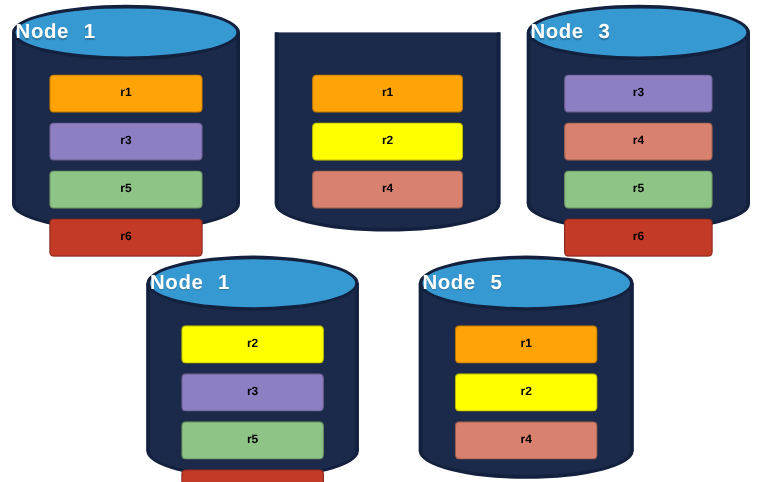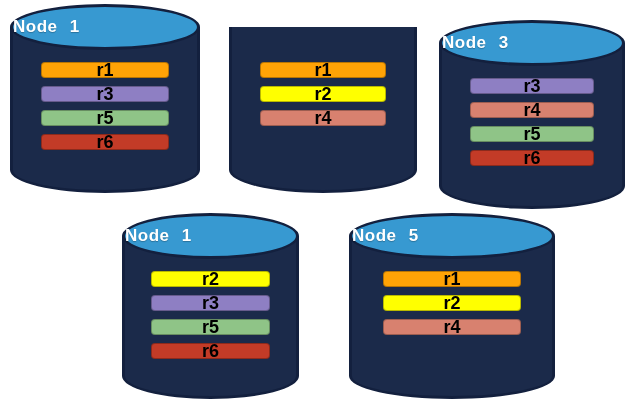--- a/index.html
+++ b/index.html
@@ -9,23 +9,23 @@
     height: 402px;
     background: #ffffff;
     overflow: hidden;
     font-family: "Liberation Sans", sans-serif;
   }
 
   
   .cyl { position: absolute; }
   .node-1 { left: 10px;  top: 4px;   width: 190px; height: 189px; }
   .node-2 { left: 229px; top: 4px;   width: 188px; height: 189px; }
-  .node-3 { left: 439px; top: 20px;   width: 186px; height: 189px; }
+  .node-3 { left: 439px; top: 4px;   width: 186px; height: 189px; }
   .node-4 { left: 122px; top: 213px; width: 177px; height: 186px; }
-  .node-5 { left: 349px; top: 213px; width: 179px; height: 186px; padding-left: 27px; }
+  .node-5 { left: 349px; top: 213px; width: 179px; height: 186px; }
 
   .cyl-mid {
     position: absolute; left: 0; right: 0; top: 23px; bottom: 23px;
     background: var(--body);
     border-left: 3px solid var(--outline);
     border-right: 3px solid var(--outline);
     z-index: 1;
   }
   .cyl-bottom {
     position: absolute; left: 0; right: 0; bottom: 0; height: 46px;
@@ -53,27 +53,27 @@
     text-shadow: 0 1px 1px rgba(0,0,0,0.25);
   }
 
   
   .bars {
     position: absolute; left: 16.5%; right: 16.5%; top: 58px;
     display: flex; flex-direction: column; gap: 8px;
     z-index: 3;
   }
   .bar {
-    height: 16px;
+    height: 32px;
     border-radius: 4px;
     border: 1px solid rgba(0,0,0,0.28);
     box-sizing: border-box;
     display: flex; align-items: center; justify-content: center;
     color: #000000;
-    font-size: 18px;
+    font-size: 10px;
     font-weight: bold;
     line-height: 14px;
   }
 </style>
 </head>
 <body>
 
 <div id="canvas" style="--body: #1B2A4A; --outline: #13203E; --cap: #3799D1; --title: #FFFFFF;">
     <div class="cyl node-1">
       <div class="cyl-bottom"></div>

